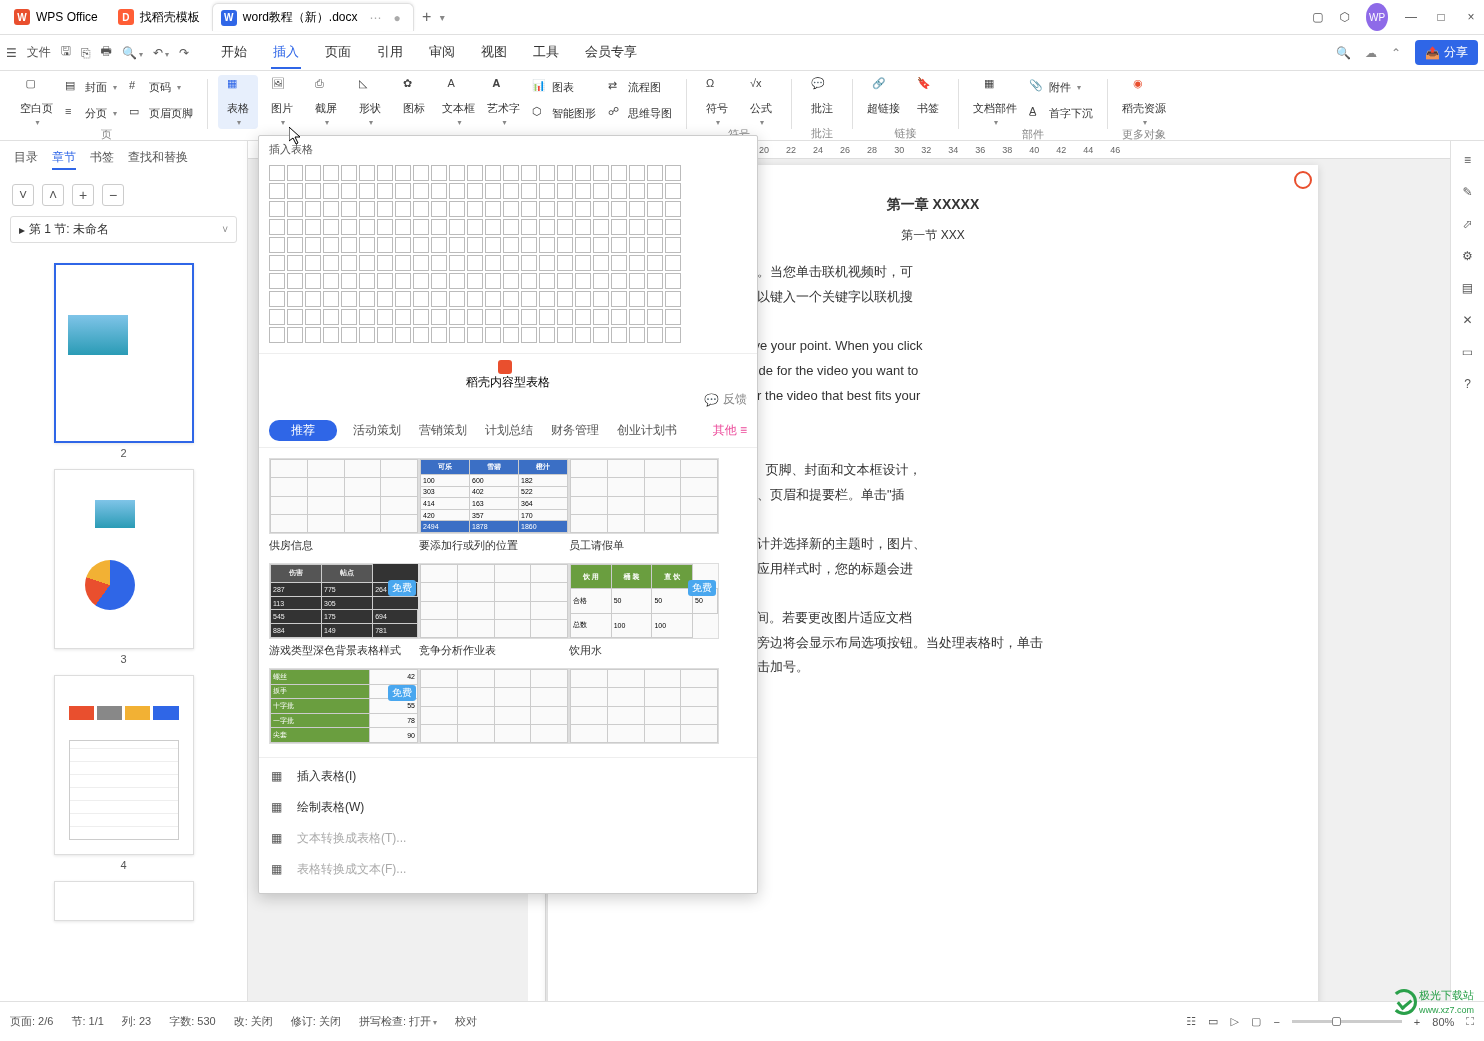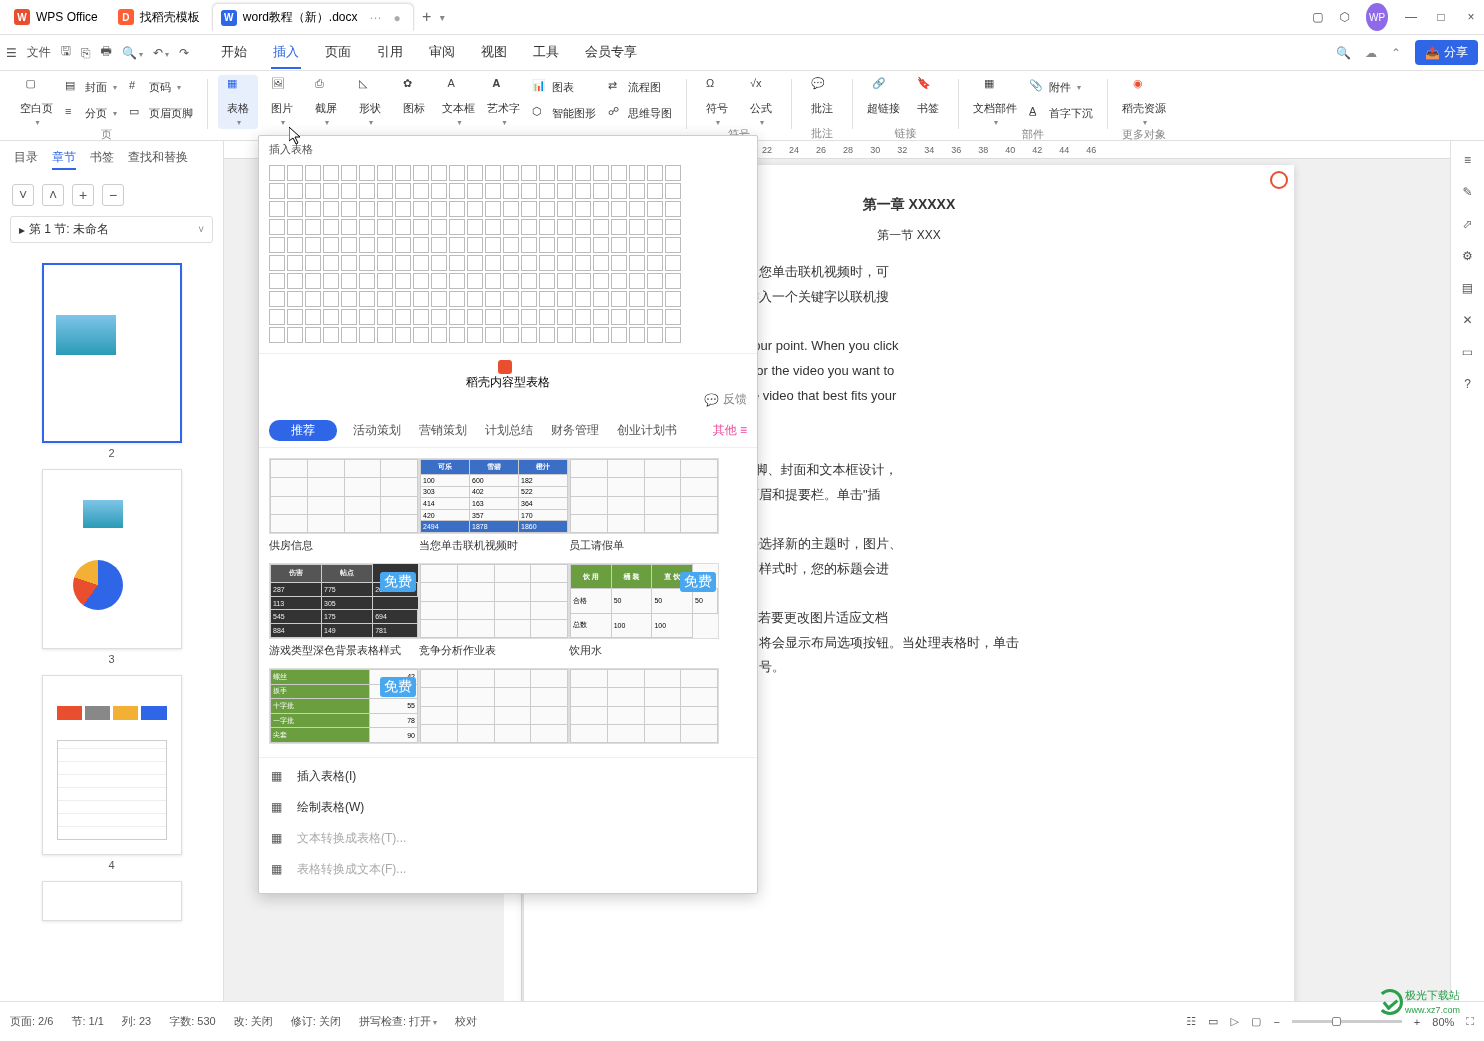--- a/index.html
+++ b/index.html
@@ -29,21 +29,21 @@
 .rbtn { display:flex; flex-direction:column; align-items:center; gap:2px; font-size:11px; color:#333; cursor:pointer; padding:2px 4px; border-radius:4px; min-width:40px; }
 .rbtn .ic { width:22px; height:22px; color:#444; }
 .rbtn-sm { flex-direction:row; gap:4px; min-width:0; height:24px; align-items:center; font-size:11px; }
 .rbtn-sm .ic { width:16px; height:16px; }
 .rbtn.sel { background:#e7effc; }
 .rgrp-label { font-size:11px; color:#888; }
 .rsep { width:1px; height:50px; background:#e0e0e0; margin:4px 2px 0; }
 .rstack { display:flex; flex-direction:column; gap:2px; }
 .caret::after { content:"▾"; font-size:8px; margin-left:2px; color:#888; }
 .workspace { position:absolute; top:141px; left:0; right:0; bottom:24px; display:flex; background:#f0f0f0; }
-.leftpanel { width:224px; background:#fff; border-right:1px solid #e0e0e0; display:flex; flex-direction:column; }
+.leftpanel { width:248px; background:#fff; border-right:1px solid #e0e0e0; display:flex; flex-direction:column; }
 .lp-tabs { display:flex; gap:14px; padding:8px 14px; font-size:12px; }
 .lp-tab { color:#555; cursor:pointer; }
 .lp-tab.active { color:#2f66e7; border-bottom:2px solid #2f66e7; padding-bottom:2px; }
 .lp-ctr { display:flex; gap:8px; padding:6px 12px; }
 .lp-ctr .sq { width:22px; height:22px; border:1px solid #ccc; border-radius:3px; display:flex; align-items:center; justify-content:center; font-size:14px; color:#555; cursor:pointer; background:#fff; }
 .lp-sec { margin:4px 10px; border:1px solid #ddd; border-radius:3px; padding:4px 8px; display:flex; align-items:center; font-size:12px; color:#333; }
 .lp-sec .dd { margin-left:auto; color:#888; font-size:10px; }
 .thumbs { flex:1; overflow:auto; padding:8px 0; }
 .thumb { width:140px; height:180px; background:#fff; border:1px solid #ddd; margin:8px auto 4px; position:relative; box-shadow:0 1px 3px rgba(0,0,0,.1); }
 .thumb.sel { border:2px solid #2f66e7; }
@@ -70,27 +70,27 @@
 .dd-hdr .dk { width:14px; height:14px; background:#e94f2e; border-radius:3px; margin-right:6px; display:inline-block; }
 .dd-hdr .fb { margin-left:auto; color:#888; display:flex; align-items:center; gap:4px; }
 .tpl-tabs { display:flex; gap:14px; padding:4px 10px; align-items:center; border-bottom:1px solid #eee; }
 .tpl-tab { color:#555; cursor:pointer; padding:4px 2px; font-size:12px; }
 .tpl-tab.active { background:#2f66e7; color:#fff; border-radius:10px; padding:2px 22px; }
 .tpl-more { margin-left:auto; color:#ec4899; }
 .tpl-grid { display:flex; flex-wrap:wrap; gap:10px; padding:10px; }
 .tpl { width:140px; }
 .tpl-img { width:150px; height:76px; border:1px solid #ddd; background:#fafafa; position:relative; overflow:hidden; }
 .tpl-label { font-size:11px; color:#333; margin-top:4px; }
-.badge { position:absolute; right:2px; top:8px; background:#49a7ef; color:#fff; font-size:14px; padding:1px 4px; border-radius:3px; }
+.badge { position:absolute; right:2px; top:16px; background:#49a7ef; color:#fff; font-size:10px; padding:1px 4px; border-radius:3px; }
 .dd-item { display:flex; align-items:center; gap:10px; padding:7px 12px; color:#333; cursor:pointer; }
 .dd-item .ic { width:16px; height:16px; color:#555; }
 .dd-item.dis { color:#aaa; }
 .dd-sep { height:1px; background:#eee; margin:3px 0; }
 .cursor-arrow { position:absolute; left:289px; top:127px; z-index:60; pointer-events:none; }
-.watermark { position:absolute; right:24px; bottom:26px; font-size:11px; color:#2aa04a; z-index:80; display:flex; align-items:center; gap:2px; }
+.watermark { position:absolute; right:10px; bottom:26px; font-size:11px; color:#2aa04a; z-index:80; display:flex; align-items:center; gap:2px; }
 .watermark .logo { width:26px; height:26px; border:3px solid #2aa04a; border-left-color:transparent; border-radius:50%; position:relative; }
 .watermark .logo::after { content:""; position:absolute; left:4px; top:6px; width:10px; height:6px; border-left:3px solid #2aa04a; border-bottom:3px solid #2aa04a; transform:rotate(-40deg); }
 
 .mini-tbl { width:100%; height:100%; border-collapse:collapse; font-size:7px; }
 .mini-tbl td,.mini-tbl th { border:1px solid #ccc; padding:1px 2px; }
 .blue-hdr th { background:#3b6fc5; color:#fff; }
 .blue-sum td { background:#3b6fc5; color:#fff; }
 .dark-tbl { background:#333; color:#eee; }
 .dark-tbl th { background:#555; }
 .green-hdr th { background:#6a9e3f; color:#fff; }
@@ -763,21 +763,21 @@
                 <td>170</td>
               </tr>
               <tr class="blue-sum">
                 <td>2494</td>
                 <td>1878</td>
                 <td>1860</td>
               </tr>
             </tbody>
           </table>
         </div>
-        <div class="tpl-label">当您单击联机视频时</div>
+        <div class="tpl-label">要添加行或列的位置</div>
       </div>
       <div class="tpl">
         <div class="tpl-img">
           <table class="mini-tbl">
             <tbody>
               <tr>
                 <td></td>
                 <td></td>
                 <td></td>
                 <td></td>

